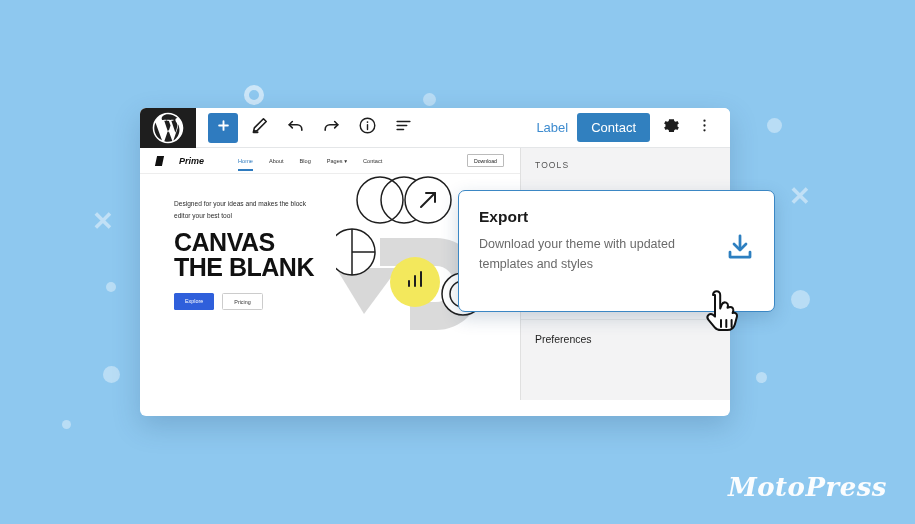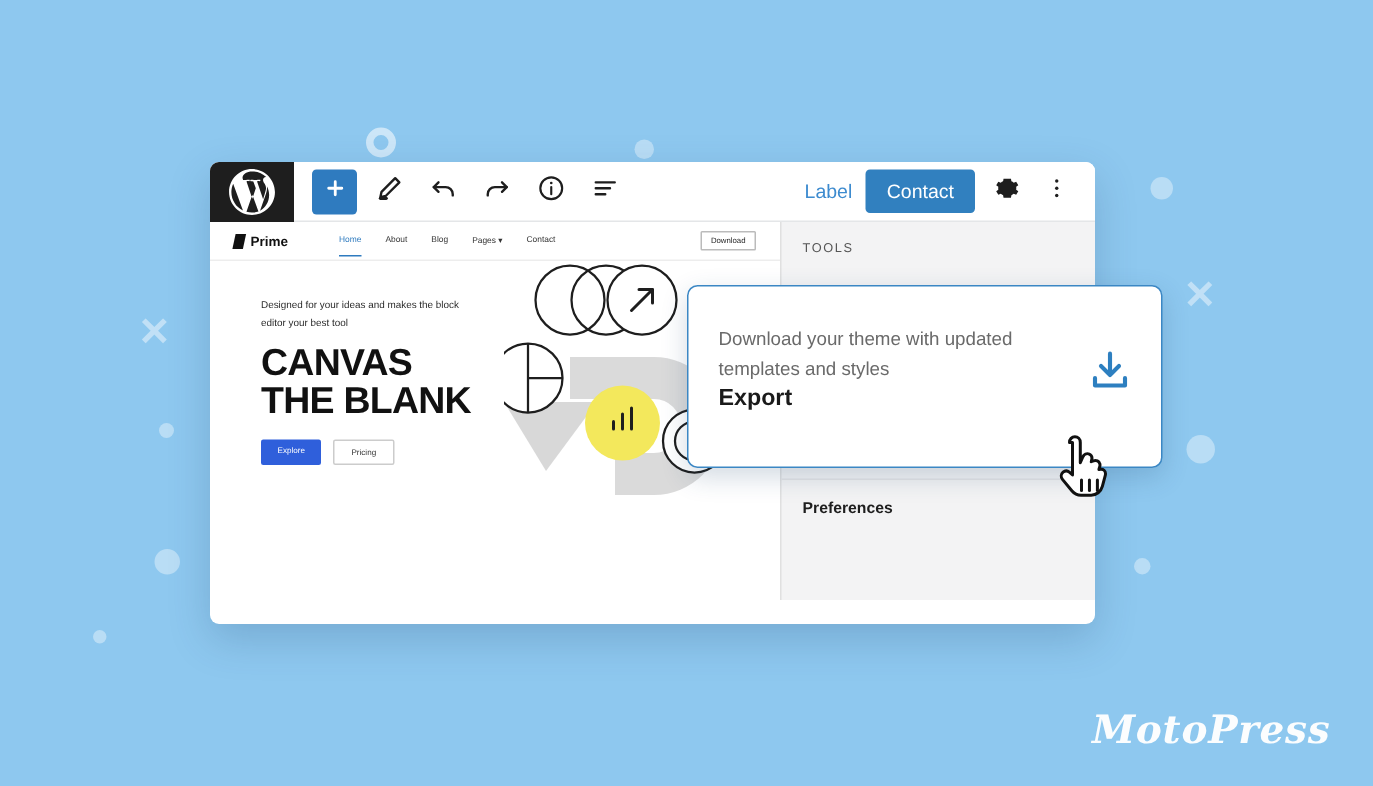--- a/index.html
+++ b/index.html
@@ -62,21 +62,21 @@
 
   
   #editor-body { display: flex; height: 252px; }
 
   
   #site-preview { position: relative; width: 380px; height: 100%; background: #fff; overflow: hidden; }
   #site-nav {
     height: 26px; display: flex; align-items: center; padding: 0 16px;
     border-bottom: 1px solid #ededed; gap: 0;
   }
-  #site-logo { display: flex; align-items: flex-end; gap: 4px; font-size: 9px; font-weight: bold; color:#111; }
+  #site-logo { display: flex; align-items: flex-end; gap: 16px; font-size: 9px; font-weight: bold; color:#111;font-style:italic; }
   .logo-mark { width: 7px; height: 10px; background: #111; transform: skewX(-12deg); }
   #site-menu { display: flex; gap: 16px; margin-left: 34px; }
   .site-menu-item { font-size: 5.6px; color: #333; position: relative; white-space: nowrap; }
   .site-menu-item.active { color: #2f7bbf; }
   .site-menu-item.active::after {
     content:""; position:absolute; left:0; right:0; bottom:-7px; height:1.3px; background:#2f7bbf;
   }
   #site-download-btn {
     margin-left: auto; font-size: 5.2px; color:#222;
     border: .8px solid #bbb; padding: 2.5px 6px; border-radius: 1px; white-space: nowrap;
@@ -99,21 +99,21 @@
   }
   #tools-header {
     font-size: 8.5px; letter-spacing: 1.1px; color: #555;
     padding: 12px 14px 9px; font-weight: normal;
   }
   .sidebar-slot { height: 112px; }
   .menu-row {
     font-size: 10.5px; color: #1e1e1e; padding: 13px 14px;
     border-top: 1px solid #e4e4e5;
   }
-  .menu-row.bold { font-weight: bold; margin-top: 28px; }
+  .menu-row.bold { font-weight: normal; margin-top: 28px; }
 
   
   #export-popup {
     position: absolute; left: 458px; top: 190px;
     width: 317px; height: 122px;
     background: #ffffff; border: 1.6px solid #3b87c4; border-radius: 7px;
     box-shadow: 0 6px 18px rgba(30,70,110,.20);
     padding: 17px 20px;
   }
   #export-title { font-size: 15.5px; font-weight: bold; color: #1a1a1a; }
@@ -294,22 +294,22 @@
 
     <div id="sidebar-panel">
       <div id="tools-header">TOOLS</div>
       <div class="sidebar-slot"></div>
       <div class="menu-row bold">Preferences</div>
     </div>
   </div>
 </div>
 
 <div id="export-popup">
+  <div id="export-title">Export</div>
   <div id="export-desc">Download your theme with updated templates and styles</div>
-  <div id="export-title">Export</div>
   <div id="download-icon">
     <svg viewBox="0 0 24 24" fill="none" stroke="#2d7fc0" stroke-width="2.2" stroke-linecap="round" stroke-linejoin="round">
       <path d="M12 3v11"></path>
         <path d="M7.2 9.6 12 14.4l4.8-4.8"></path>
         <path d="M4 16v4h16v-4"></path>
     </svg>
   </div>
 </div>
 
 <div id="pointer-cursor">

